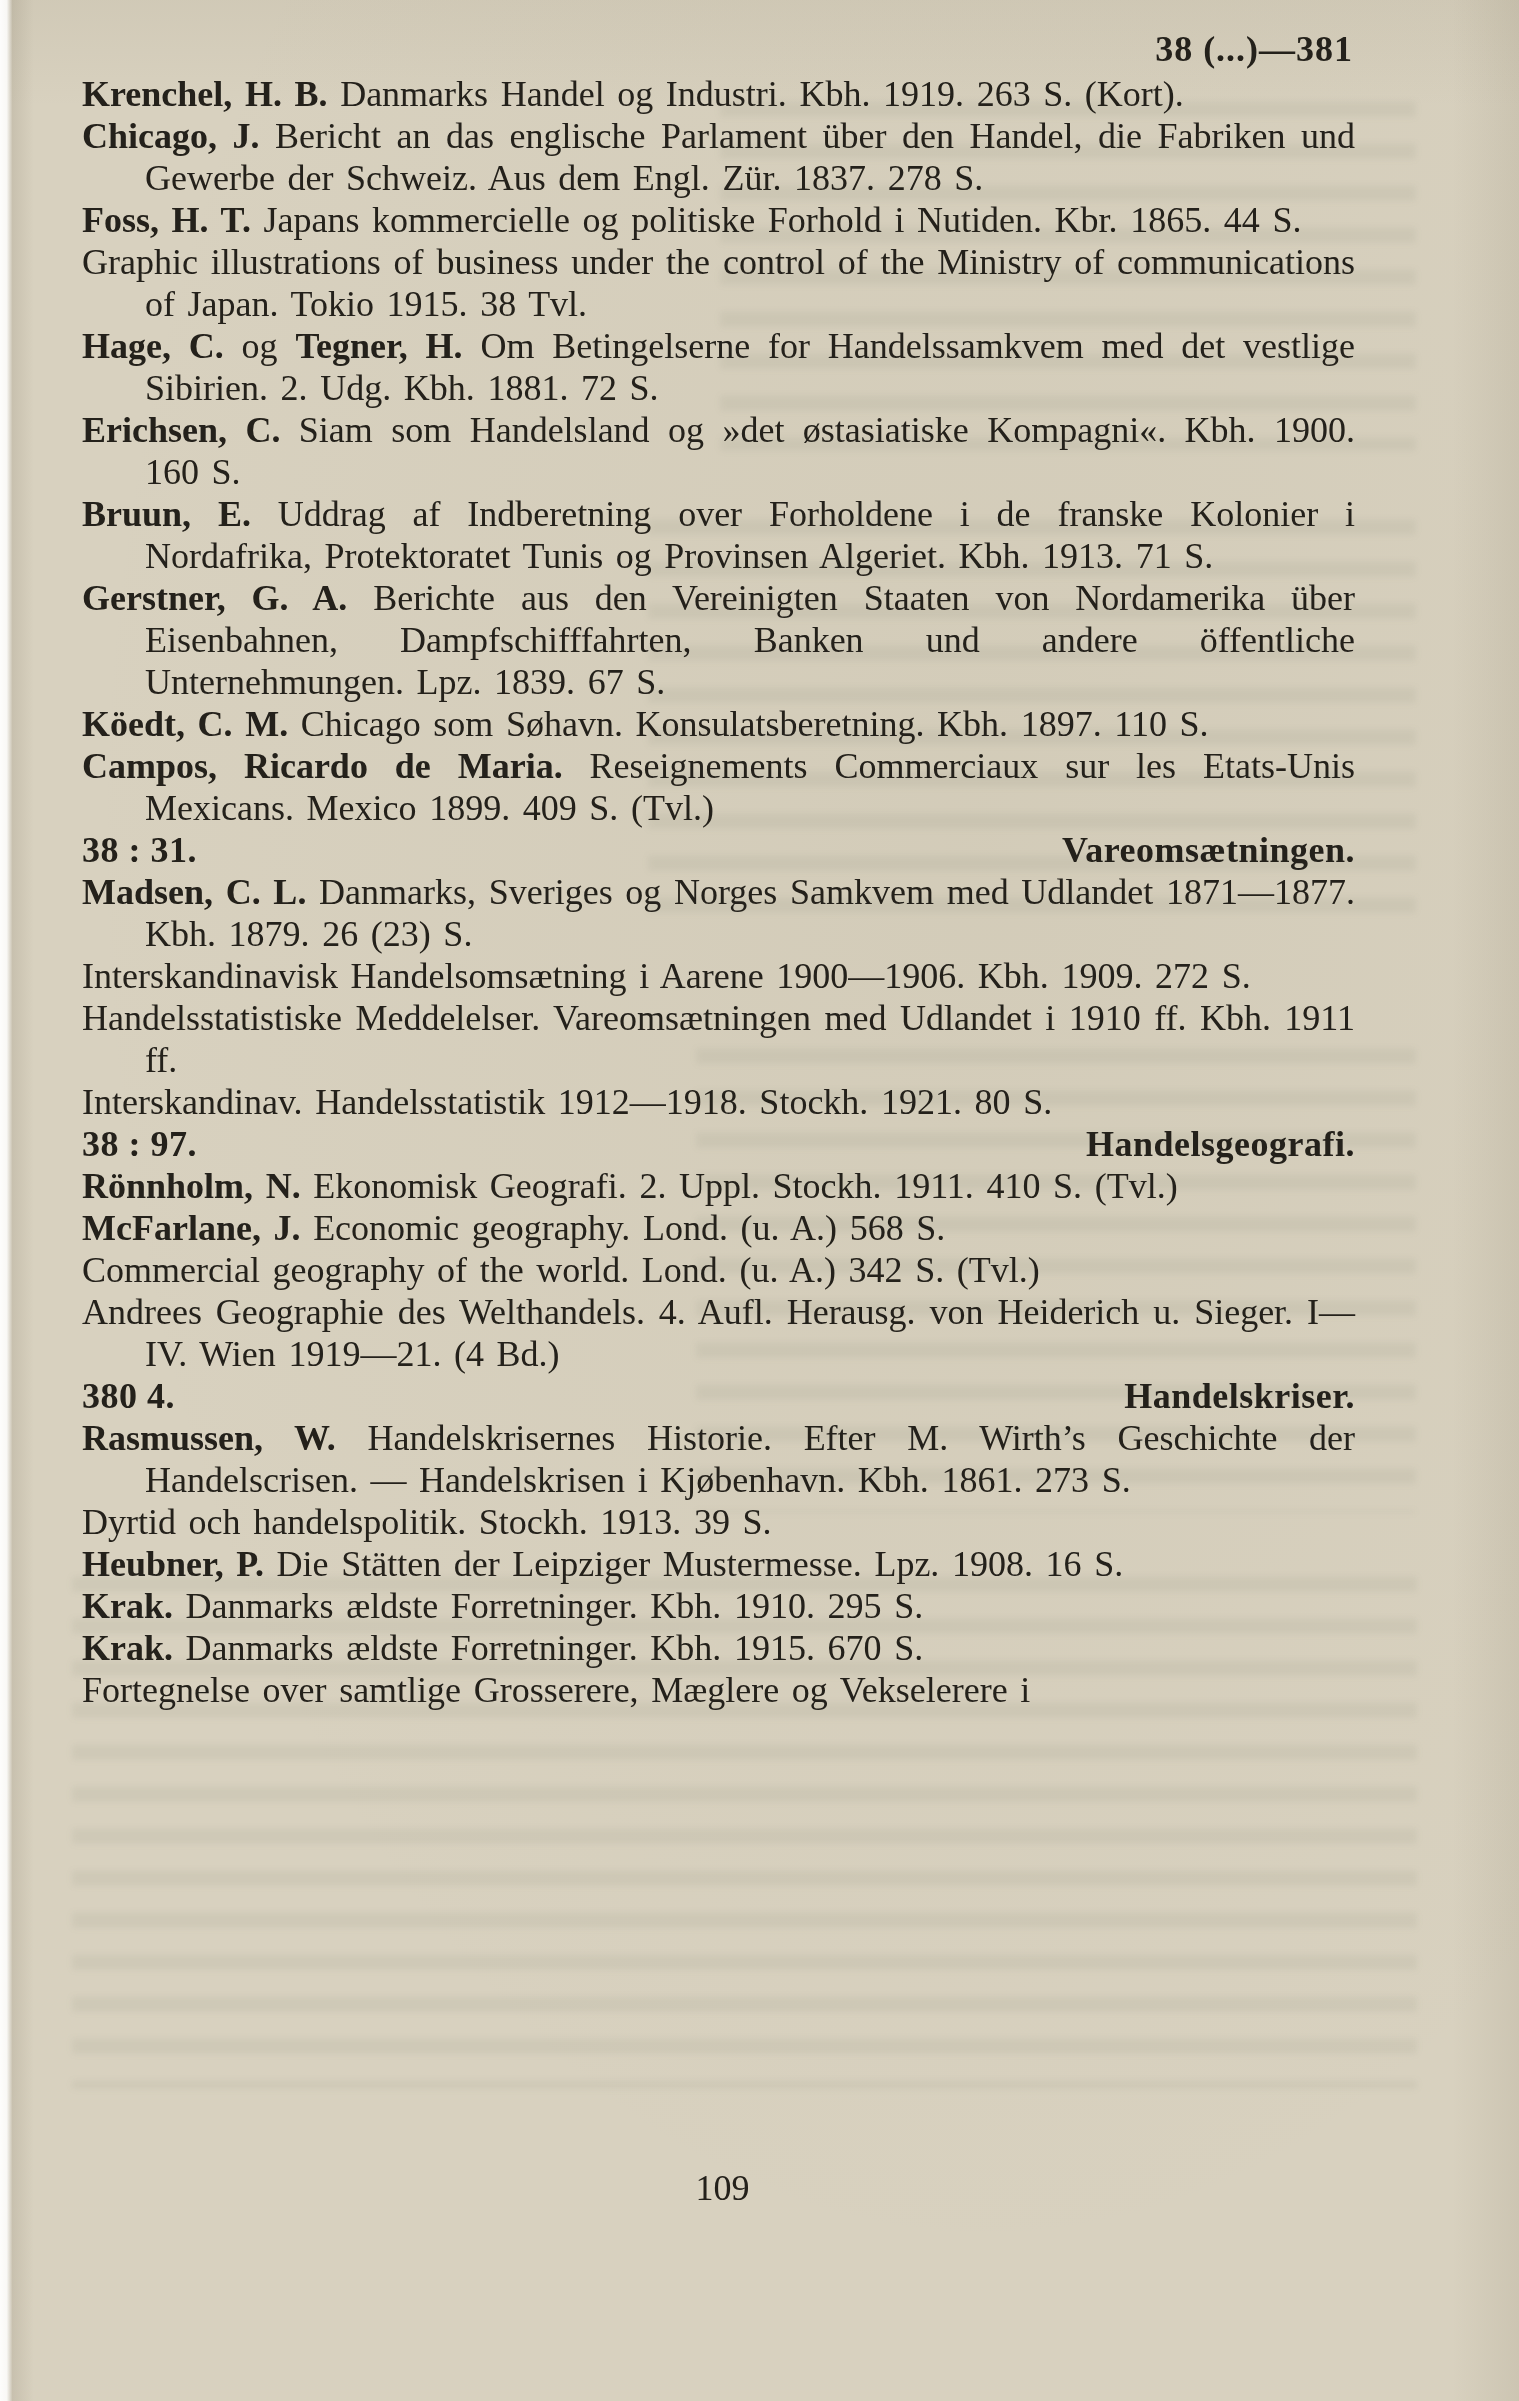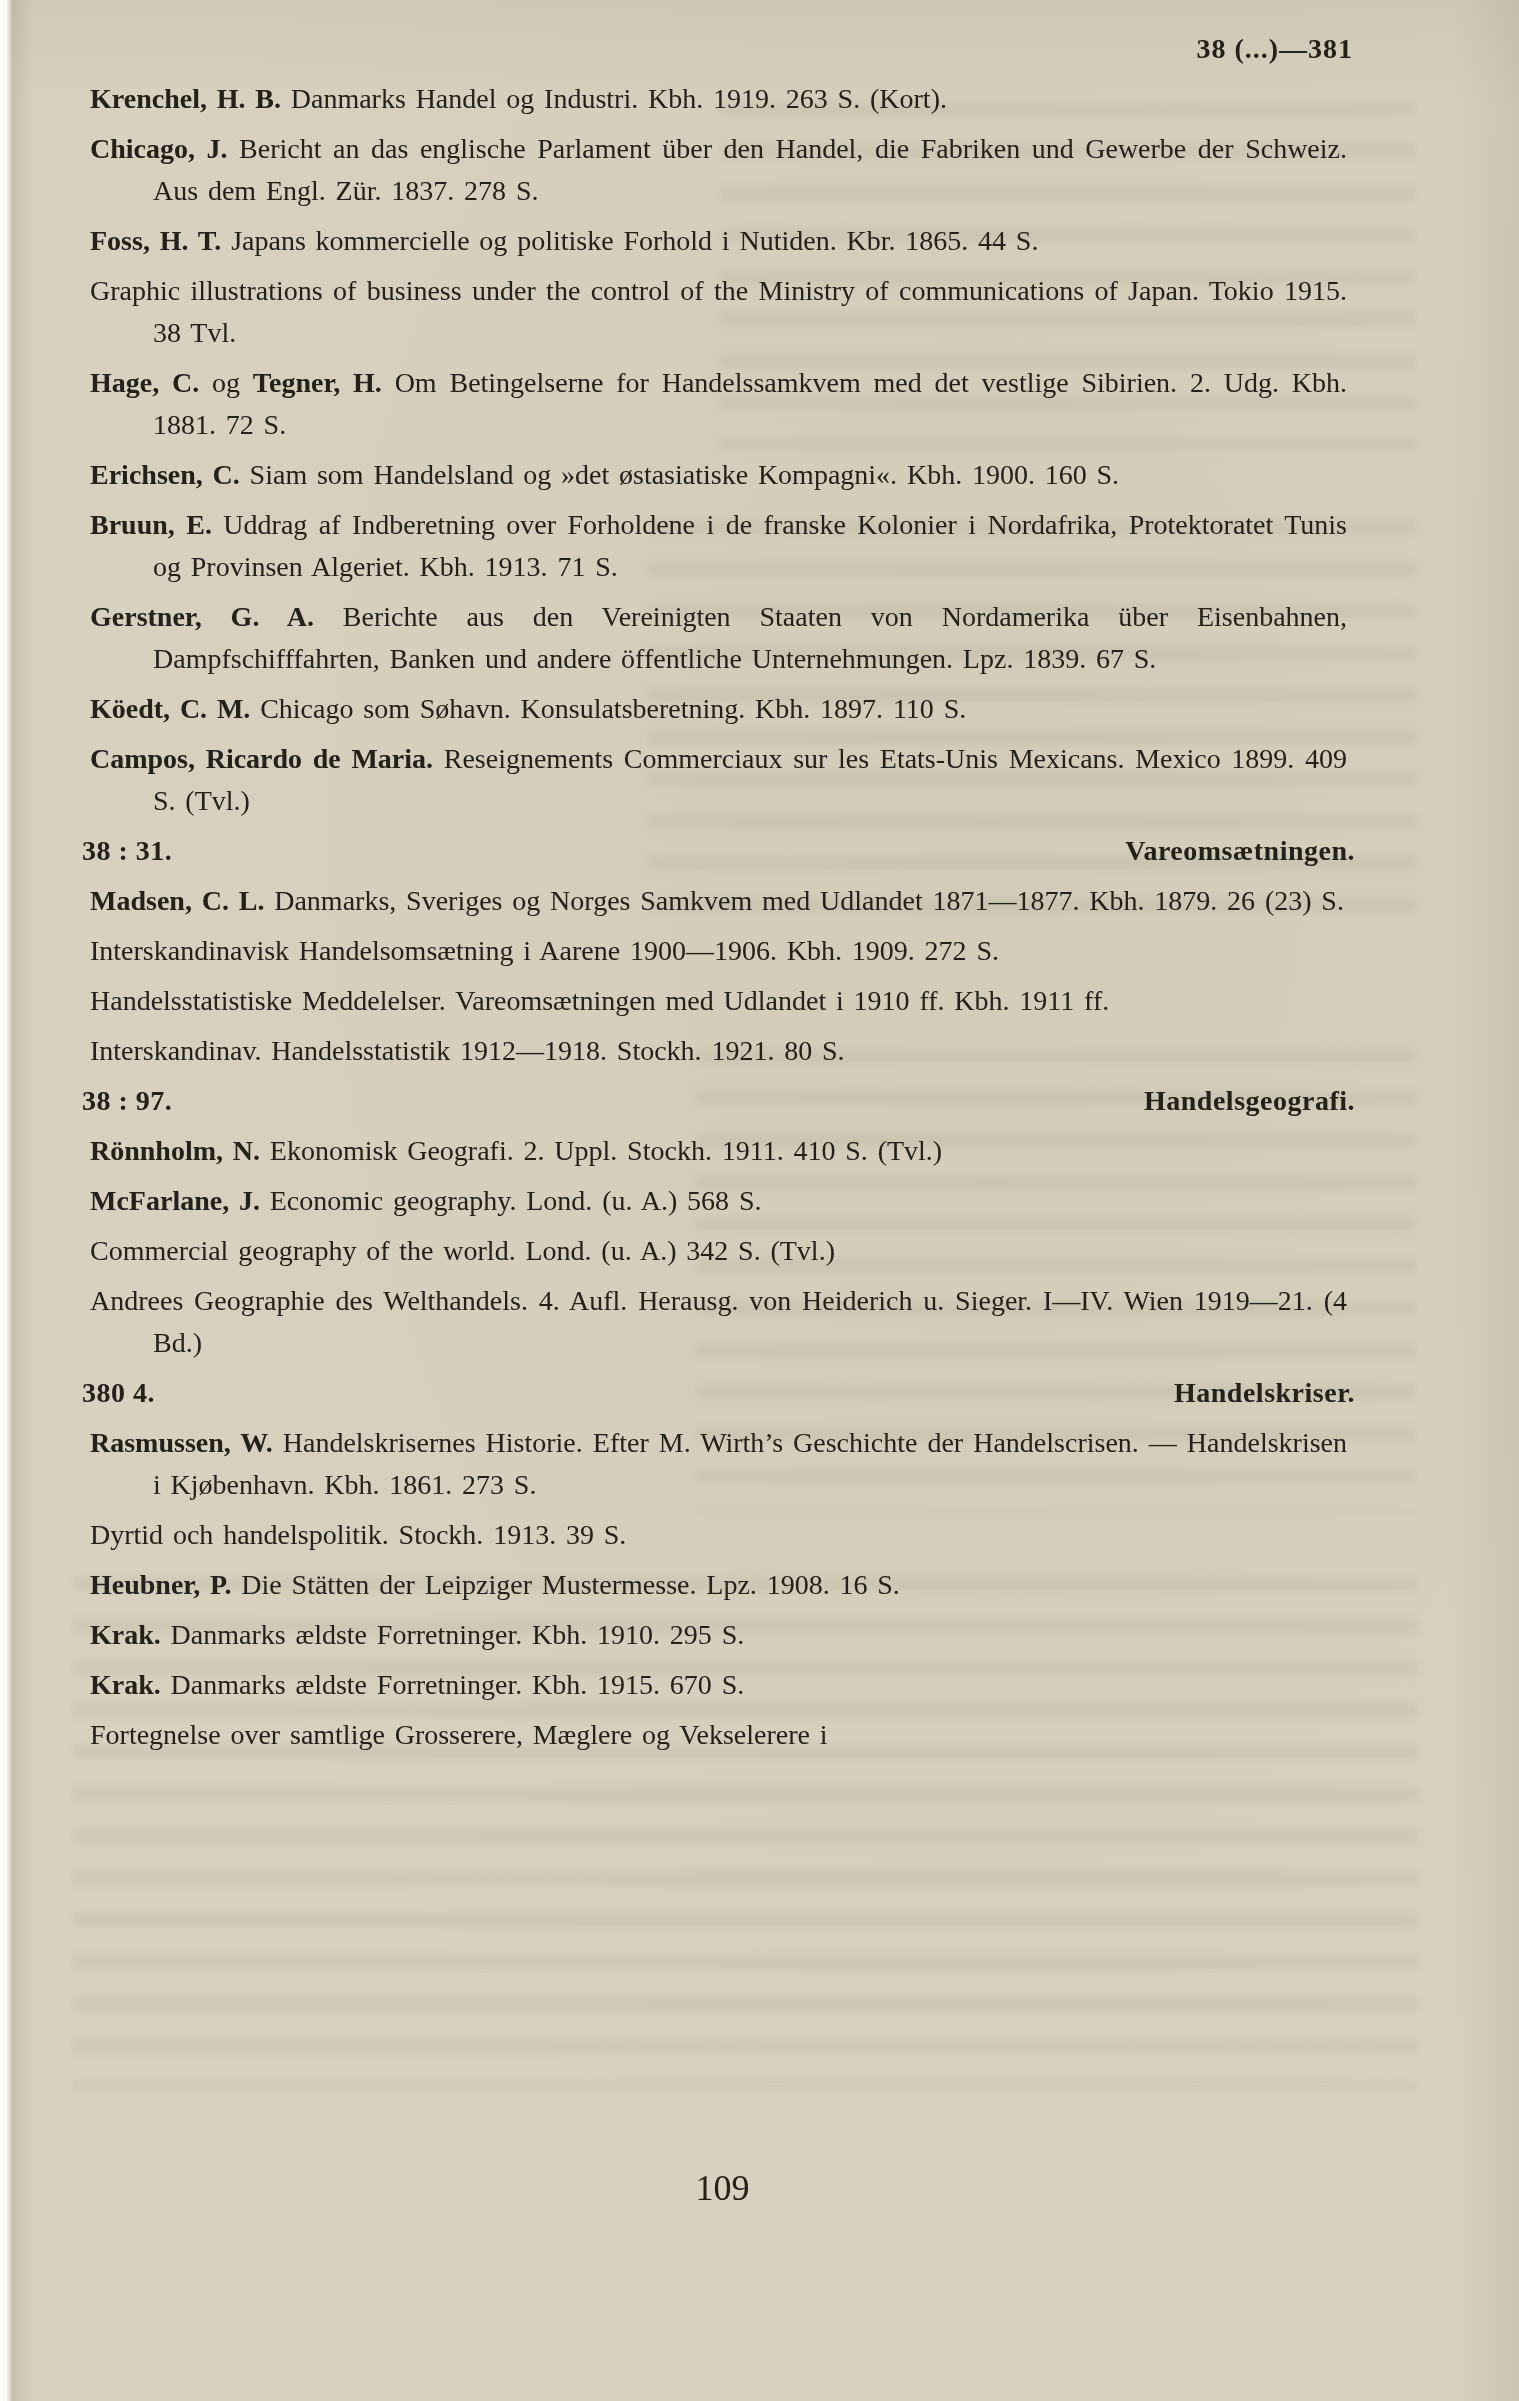--- a/index.html
+++ b/index.html
@@ -28,31 +28,31 @@
       rgba(115,120,100,0.16) 16.3px, rgba(115,120,100,0.16) 30px,
       rgba(0,0,0,0) 32px, rgba(0,0,0,0) 42px);
     filter: blur(3.4px);
     opacity: .55;
     pointer-events: none;
   }
   .text-block {
     position: absolute;
     left: 82px; top: 28px;
     width: 1273px;
-    font-size: 28px;
+    font-size: 36px;
     line-height: 42px;
   }
   .page-header {
     text-align: right;
     font-weight: bold;
     letter-spacing: 1px;
     margin: 0 1.9px 2.9px 0;
   }
   p.entry {
-    margin: 8px;
+    margin: 0;
     text-align: justify;
     padding-left: 63px;
     text-indent: -63px;
     word-spacing: 0.10em;
   }
   p.entry .lead { font-weight: bold; }
   .section-row {
     display: flex;
     justify-content: space-between;
     font-weight: bold;

